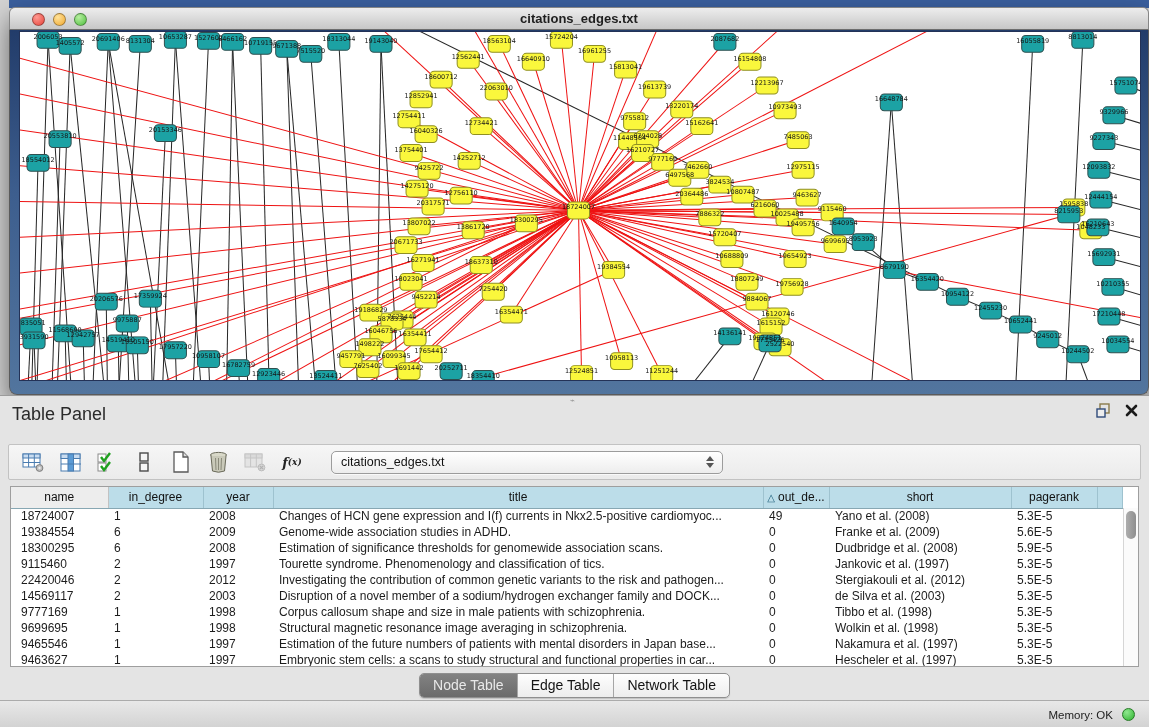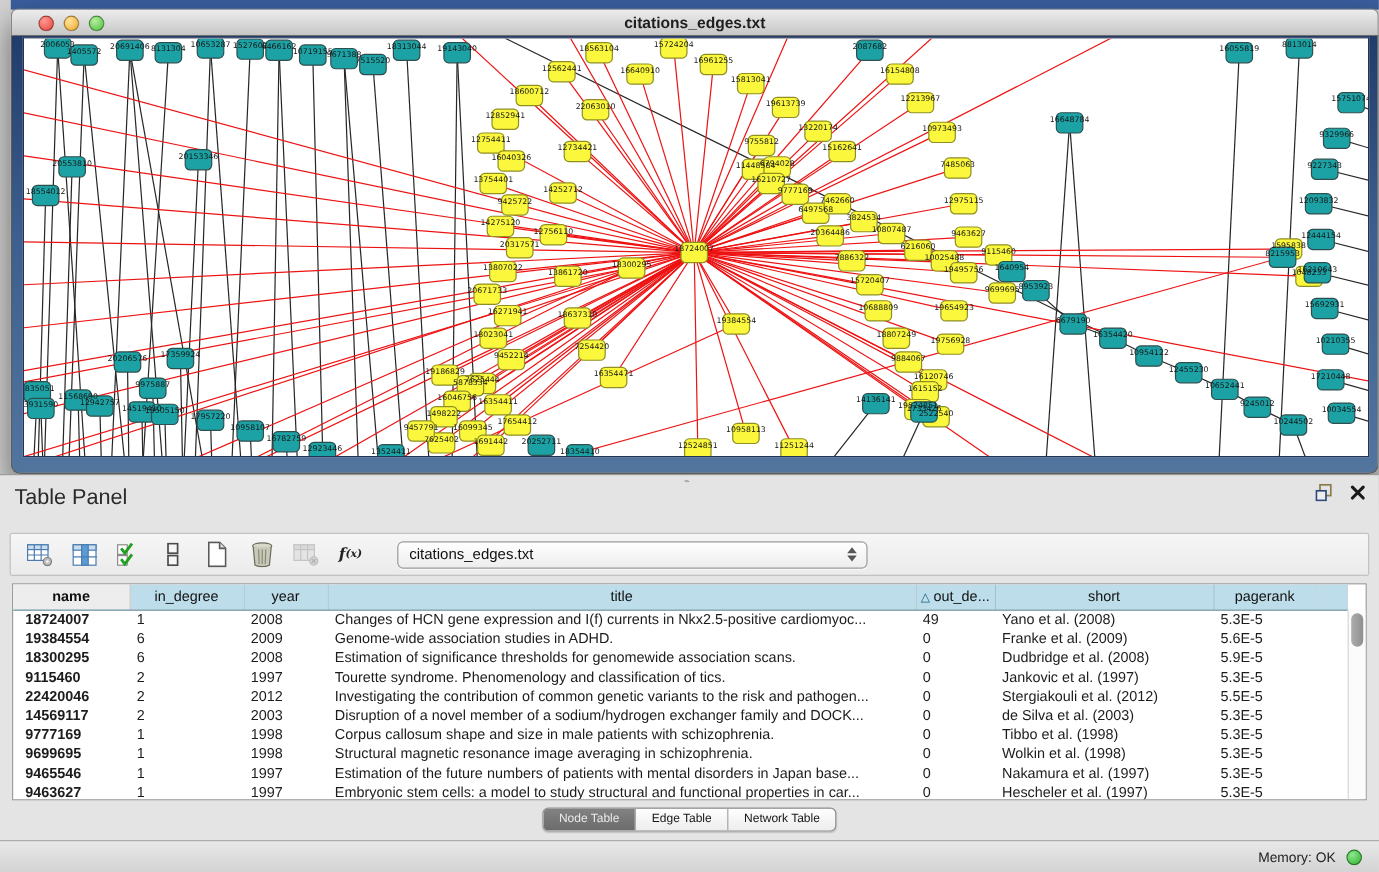--- a/index.html
+++ b/index.html
@@ -58,32 +58,32 @@
     background:#fff; border:1px solid #9E9E9E; overflow:hidden; }
   table { border-collapse:collapse; table-layout:fixed; width:calc(100% - 15px); }
   th { background:#BCDDE9; border-right:1px solid #9EC2CF; border-bottom:1px solid #87A7B3;
     font-weight:normal; font-size:12px; color:#111; height:21px; text-align:center;
     overflow:hidden; white-space:nowrap; }
   th.c0 { background:#EDEDED; border-right:1px solid #C2C2C2; }
   .sort-glyph { color:#1C5E7A; font-size:10px; margin-right:3px; }
   td { height:16px; font-size:12px; color:#1C1C1C; padding:0 6px; white-space:nowrap;
     overflow:hidden; text-align:left; }
   td.c0 { padding-left:10px; }
-  .c0 { width:97px;font-weight:bold; } .c1 { width:95px; } .c2 { width:70px;margin-left:11px; } .c3 { width:490px; }
+  .c0 { width:97px; } .c1 { width:95px; } .c2 { width:70px;margin-left:11px; } .c3 { width:490px; }
   .c4 { width:66px; } .c5 { width:182px; } .c6 { width:86px; } .cf { width:auto; }
   .vscroll { position:absolute; right:0; top:21px; bottom:0; width:15px;
     background:#FBFBFB; border-left:1px solid #D6D6D6; }
   .vthumb { position:absolute; left:2px; top:3px; width:10px; height:28px; border-radius:6px;
     background:linear-gradient(90deg,#ADADAD,#8F8F8F); }
 
   
   .tabs { position:absolute; left:0; top:277px; width:100%; display:flex; justify-content:center; }
   .seg { display:flex; border:1px solid #8F8F8F; border-radius:5px; overflow:hidden;
     background:linear-gradient(#FEFEFE,#EDEDED); box-shadow:0 1px 1px rgba(0,0,0,.15); }
-  .seg-btn { padding:3px 13px 4px; font-size:10px; color:#141414; border-right:1px solid #A6A6A6; }
+  .seg-btn { padding:3px 13px 4px; font-size:14px; color:#141414; border-right:1px solid #A6A6A6; }
   .seg-btn:last-child { border-right:none; }
   .seg-btn.selected { background:linear-gradient(#828282,#6B6B6B); color:#E9E9E9; }
 
   
   .status { position:absolute; left:0; bottom:0; width:100%; height:27px;
     background:linear-gradient(#E8E8E8,#D3D3D3); border-top:1px solid #ABABAB; }
   .mem { position:absolute; right:36px; top:8px; font-size:11.5px; color:#222; }
   .memdot { position:absolute; right:14px; top:7px; width:13px; height:13px; border-radius:50%;
     border:1px solid #267A26; background:radial-gradient(circle at 35% 30%, #8FE88F, #2FB32F); }
 </style>
@@ -755,21 +755,21 @@
             <td class="c3">Estimation of the future numbers of patients with mental disorders in Japan base...</td>
             <td class="c4">0</td>
             <td class="c5">Nakamura et al. (1997)</td>
             <td class="c6">5.3E-5</td>
             <td class="cf"></td>
           </tr>
           <tr>
             <td class="c0">9463627</td>
             <td class="c1">1</td>
             <td class="c2">1997</td>
-            <td class="c3">Embryonic stem cells: a model to study structural and functional properties in car...</td>
+            <td class="c3">Embryonic stem cells: a scans to study structural and functional properties in car...</td>
             <td class="c4">0</td>
             <td class="c5">Hescheler et al. (1997)</td>
             <td class="c6">5.3E-5</td>
             <td class="cf"></td>
           </tr>
         </tbody>
     </table>
     <div class="vscroll">
       <div class="vthumb"></div>
     </div>

